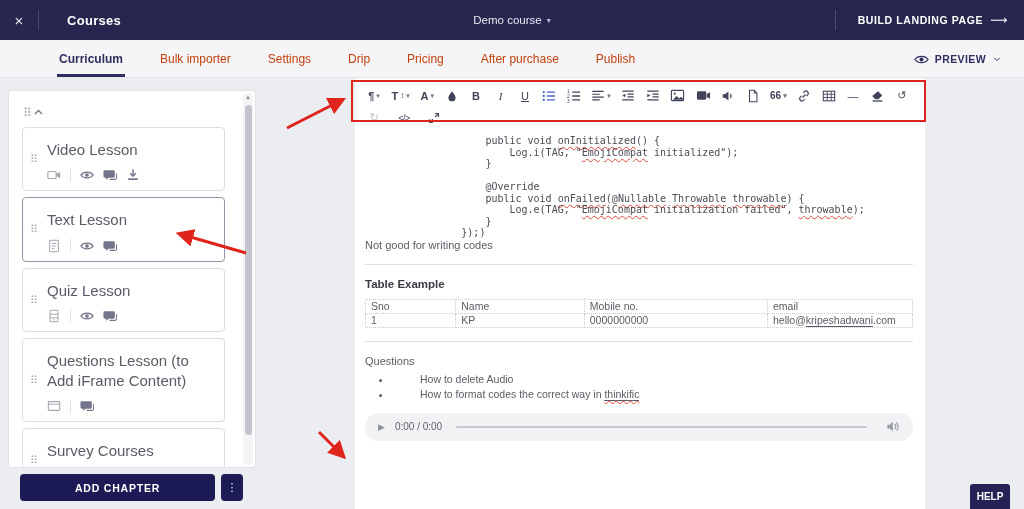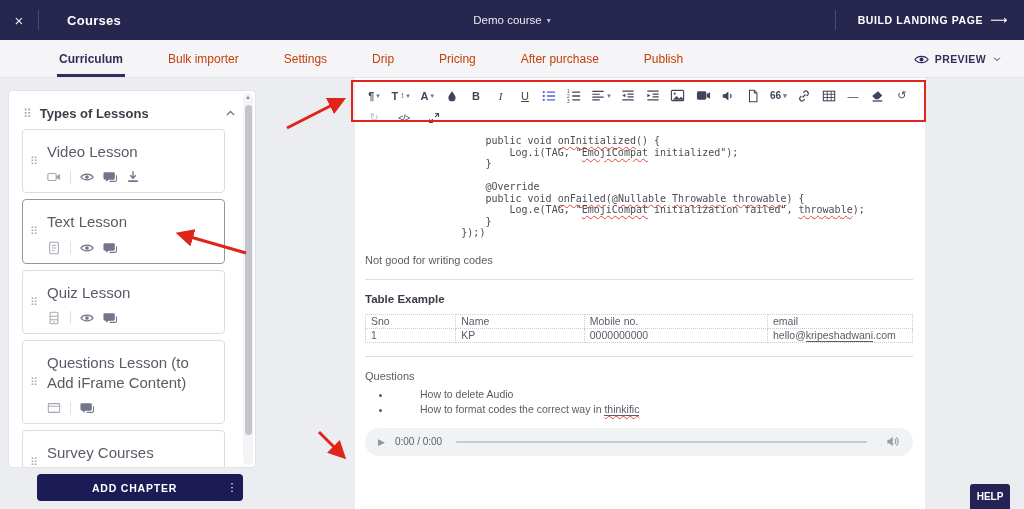--- a/index.html
+++ b/index.html
@@ -13,21 +13,21 @@
   .vdiv { width:1px; height:20px; background:#4a4a72; }
   .topnav .title { font-weight:bold; font-size:13px; margin-left:28px; letter-spacing:.3px; }
   .course-sel { position:absolute; left:50%; transform:translateX(-50%); font-size:11.5px; color:#e9e9f3; display:flex; align-items:center; gap:5px; cursor:pointer;text-align:right; }
   .course-sel .caret { font-size:8px; color:#bdbdd4; }
   .topnav .right { position:absolute; right:0; top:0; height:40px; display:flex; align-items:center; }
   .topnav .right .vdiv { margin-right:22px; }
   .build { font-size:10.5px; font-weight:bold; letter-spacing:.6px; margin-right:16px; display:flex; align-items:center; gap:7px; cursor:pointer; }
   .build .arr { font-size:12px; font-weight:normal; }
 
   
-  .tabbar { position:absolute; left:0; top:40px; width:1024px; height:38px; background:#f5f5f8; border-bottom:1px solid #e3e4e9; display:flex; align-items:stretch; padding-left:57px;gap:8px; }
+  .tabbar { position:absolute; left:0; top:40px; width:1024px; height:38px; background:#f5f5f8; border-bottom:1px solid #e3e4e9; display:flex; align-items:stretch; padding-left:57px; }
   .tab { display:flex; align-items:center; padding:0 2px; margin-right:33px; font-size:12px; color:#c2410c; cursor:pointer; }
   .tab.active { color:#2f2e5e; font-weight:bold; box-shadow:inset 0 -3px 0 #2f2e5e; }
   .preview { position:absolute; right:22px; top:0; height:38px; display:flex; align-items:center; gap:6px; color:#2f2e5e; font-size:10.5px; font-weight:bold; letter-spacing:.4px; cursor:pointer; }
 
   
   .content { position:absolute; left:0; top:78px; width:1024px; height:431px; background:#ecedf1; }
 
   
   .sidebar { position:absolute; left:8px; top:12px; width:248px; height:378px; background:#fff; border:1px solid #e2e3e8; border-radius:4px; overflow:hidden; }
   .sb-track { position:absolute; right:2px; top:2px; bottom:2px; width:10px; background:#f4f4f6; border-radius:5px; }
@@ -41,41 +41,41 @@
   .card { position:relative; width:203px; margin:0 0 6px 13px; border:1px solid #dcdde2; border-radius:4px; padding:12px 8px 8px 24px; background:#fff; cursor:pointer; }
   .card.selected { border:1.5px solid #9295a5; }
   .card .grip { position:absolute; left:7px; top:50%; transform:translateY(-50%); }
   .card-title { font-size:15px; color:#5a5b66; line-height:1.35; }
   .card-icons { display:flex; align-items:center; gap:9px; margin-top:8px; color:#73768a; }
   .card-icons .type { color:#a3a6b0; }
   .icon-div { width:1px; height:13px; background:#dfe0e5; }
   .card.partial { height:12px; margin-bottom:0; border-bottom:none; border-radius:4px 4px 0 0; padding:0; }
 
   .bottom-bar { position:absolute; left:8px; top:394px; width:248px; height:30px; }
-  .add-chapter { position:absolute; left:29px; top:2px; width:195px; height:27px; background:#1d1b56; border-radius:4px; color:#fff; font-size:10.5px; font-weight:bold; letter-spacing:.8px; display:flex; align-items:center; justify-content:center; cursor:pointer; }
+  .add-chapter { position:absolute; left:12px; top:2px; width:195px; height:27px; background:#1d1b56; border-radius:4px; color:#fff; font-size:10.5px; font-weight:bold; letter-spacing:.8px; display:flex; align-items:center; justify-content:center; cursor:pointer; }
   .kebab-btn { position:absolute; left:213px; top:2px; width:22px; height:27px; background:#1d1b56; border-radius:4px; color:#fff; display:flex; align-items:center; justify-content:center; font-size:11px; cursor:pointer; }
 
   
   .editor { position:absolute; left:355px; top:0; width:570px; height:431px; background:#fff; }
   .red-box { position:absolute; left:-4px; top:2px; width:575px; height:42px; border:2px solid #df241b; z-index:6; pointer-events:none; }
   .tb-row1 { display:flex; justify-content:space-between; align-items:center; margin:9px 16px 0 12px; height:17px; }
   .tb-row2 { display:flex; align-items:center; gap:16px; margin:6px 16px 0 12px; height:15px; }
   .tbtn { display:flex; align-items:center; justify-content:center; gap:2px; color:#41435a; font-size:11px; cursor:pointer; min-width:14px; }
   .tbtn .caret { font-size:7px; color:#6e7180; }
   .tbtn.bold { font-weight:bold; }
   .tbtn.italic { font-style:italic; font-family:"Liberation Serif",serif; }
   .tbtn.underl { text-decoration:underline; }
   .tbtn.blue { color:#4f63d2; }
   .tbtn.dis { color:#b9bcc4; }
   .tbtn.codeb { font-size:9px; letter-spacing:-.5px; }
   .tbtn svg { display:block; }
 
   .edit-area { margin:10px 12px 0 10px; width:548px; color:#5b5c66; }
   pre.code { font-family:"DejaVu Sans Mono", monospace; font-size:10px; line-height:11.5px; color:#4b4c56; white-space:pre; }
-  .para { font-size:11px; margin-top:15px; }
+  .para { font-size:11px; }
   hr.sep { border:none; border-top:1px solid #dcdee3; margin:13px 0; }
   .table-heading { font-size:11.5px; font-weight:bold; color:#3a3b45; margin-bottom:9px; }
   table.demo { width:100%; border-collapse:collapse; font-size:10.5px; color:#5b5c66; table-layout:fixed; }
   table.demo th, table.demo td { border:1px dotted #c9ccd4; padding:0 5px; height:14px; text-align:left; font-weight:normal; overflow:hidden; white-space:nowrap; }
   .questions-heading { font-size:11px; margin-bottom:4px; }
   ul.qlist { margin:6px 0 0 27px; font-size:10.5px; }
   ul.qlist li { margin:3px 0;padding-left:28px; }
   .sq { text-decoration:underline; text-decoration-style:wavy; text-decoration-color:#e04537; text-decoration-thickness:1px; text-underline-offset:2px; }
   .link-wavy .sq { border-bottom:1px solid #5b5c66; }
 
@@ -236,21 +236,20 @@
           <use href="#i-chev-down"></use>
         </svg>
     </div>
   </div>
 
   <div class="content">
 
     <div class="sidebar">
       <div class="sb-head">
         <span class="grip">⠿</span>
-        <span class="sb-title">Types of Lessons</span>
         <svg class="sb-chevron" width="13" height="13">
             <use href="#i-chev-up"></use>
           </svg>
       </div>
 
       <div class="card">
         <span class="grip">⠿</span>
         <div class="card-title">Video Lesson</div>
         <div class="card-icons">
           <svg class="type" width="14" height="14">

